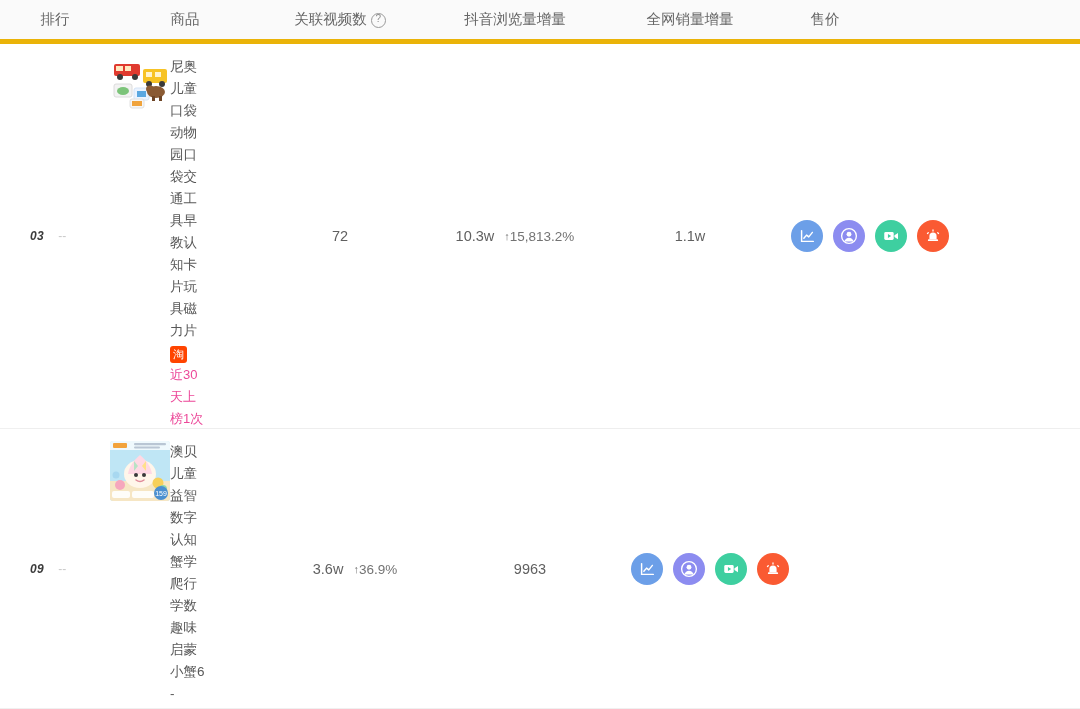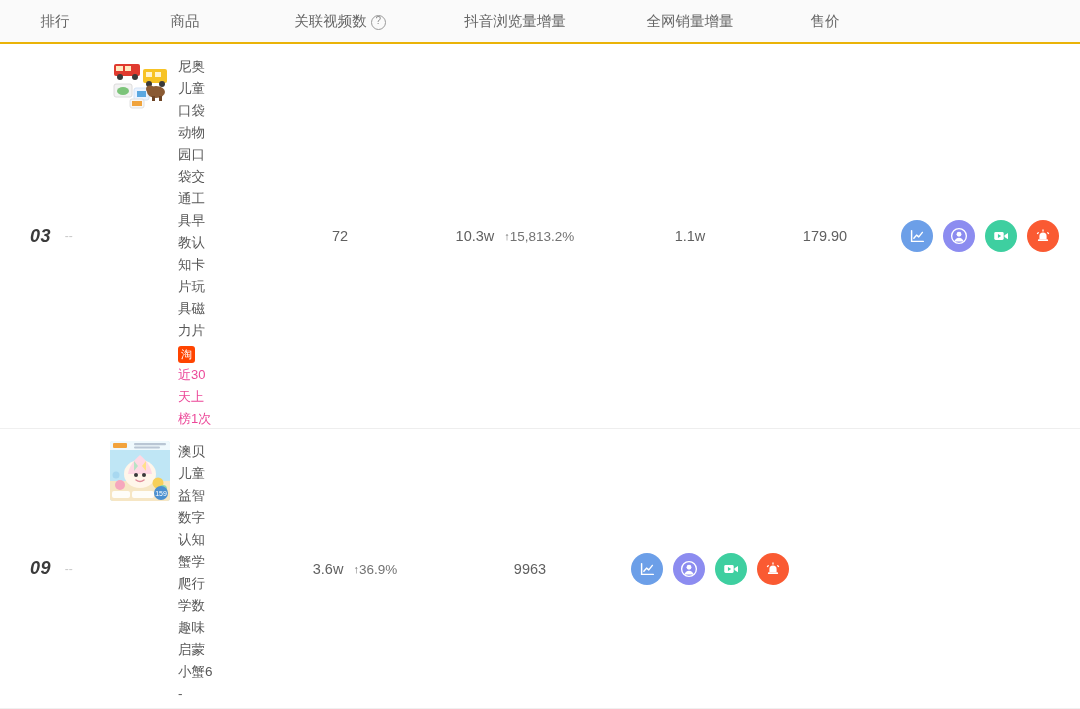--- a/index.html
+++ b/index.html
@@ -19,21 +19,21 @@
     width: 1080px;
     position: relative;
   }
 
   
   .thead {
     display: flex;
     align-items: center;
     height: 44px;
     background: #fafafa;
-    border-bottom: 2px solid #eab308;
+    border-bottom: 5px solid #eab308;
     box-sizing: border-box;
   }
   .th {
     font-size: 14.5px;
     color: #666666;
     text-align: center;
     font-weight: 400;
     white-space: nowrap;
     display: flex;
     align-items: center;
@@ -96,35 +96,34 @@
 
   
   .rank-cell {
     justify-content: flex-start;
     padding-left: 30px;
     gap: 14px;
   }
   .rank-num {
     font-style: italic;
     font-weight: bold;
-    font-size: 18px;
+    font-size: 12px;
     color: #3b3b3b;
     letter-spacing: .4px;
   }
   .rank-delta {
     font-size: 12px;
     color: #c9c9c9;
   }
 
   
   .prod-cell {
     justify-content: flex-start;
     align-items: flex-start;
     padding-top: 12px;
-    gap: 8px;
   }
   .prod-thumb {
     width: 60px;
     height: 60px;
     flex: 0 0 60px;
     border-radius: 3px;
     overflow: hidden;
     position: relative;
     background: #ffffff;
   }
@@ -267,23 +266,20 @@
       <div class="metric-wrap">
         <span>10.3w</span>
         <span class="pct-up"><span class="arrow">↑</span><span>15,813.2%</span></span>
       </div>
     </div>
 
     <div class="td c-sales">
       <span>1.1w</span>
     </div>
 
-    <div class="td c-price">
-      <span>179.90</span>
-    </div>
 
     <div class="td c-ops ops-cell">
       <div class="op-btn" style="background:#6c9fe8;">
         <svg width="18" height="18" viewBox="0 0 20 20" aria-hidden="true">
           <path d="M4 4v12h13" stroke="#fff" stroke-width="1.6" fill="none" stroke-linecap="round"></path>
           <path d="M6.5 12.5l3-3.5 2.5 2 4-5" stroke="#fff" stroke-width="1.6" fill="none" stroke-linecap="round" stroke-linejoin="round"></path>
         </svg>
       </div>
       <div class="op-btn" style="background:#8c8cf0;">
         <svg width="18" height="18" viewBox="0 0 20 20" aria-hidden="true">

